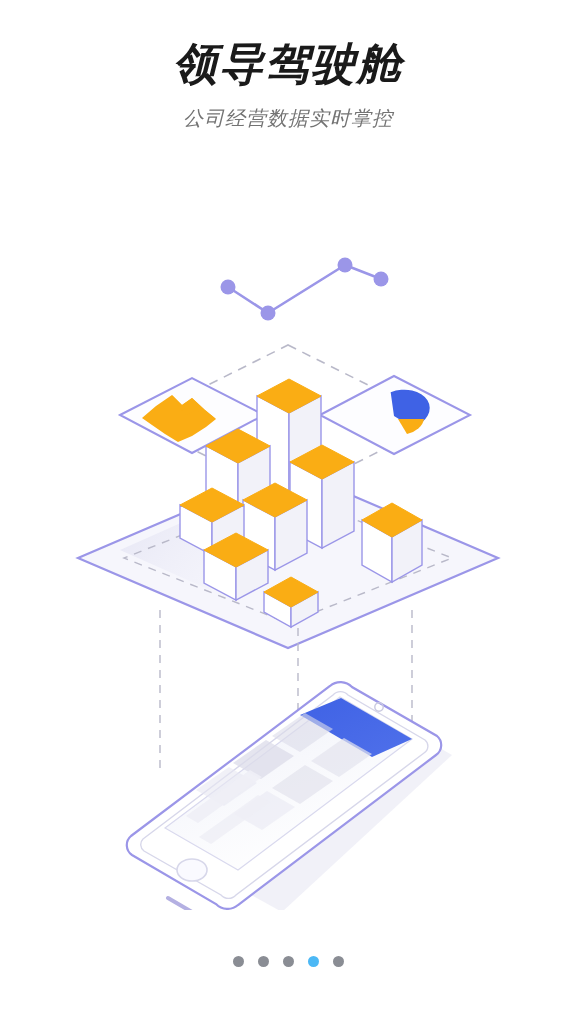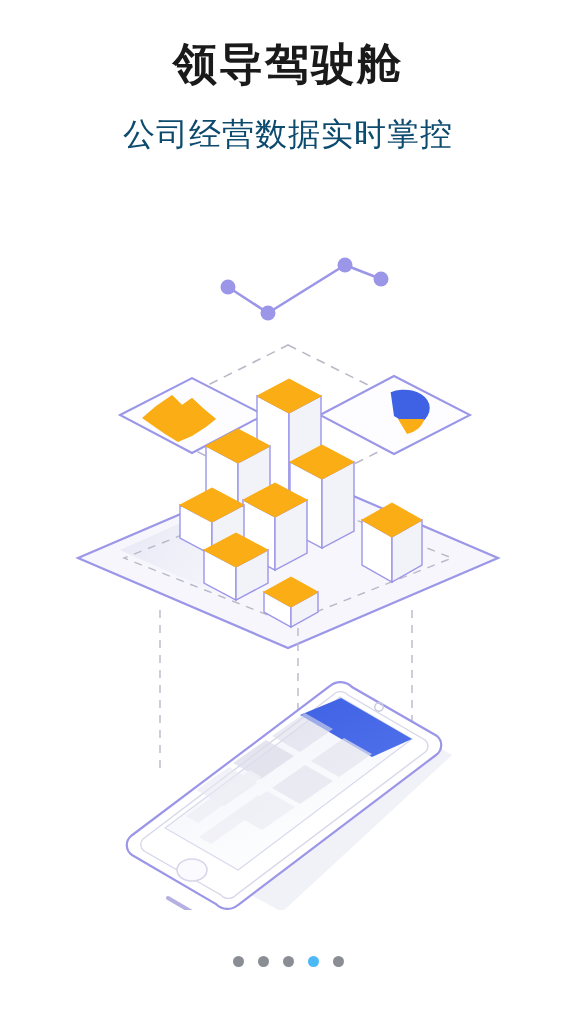--- a/index.html
+++ b/index.html
@@ -13,43 +13,44 @@
     font-family: "Liberation Sans", "DejaVu Sans", sans-serif;
     overflow: hidden;
     position: relative;
   }
 
   .screen {
     position: relative;
     width: 504px;
     height: 1024px;
     background: #ffffff;
+    font-style: italic;
   }
 
   
   .header {
     position: absolute;
     top: 38px;
     left: 0;
     width: 576px;
     text-align: center;
   }
   .title {
     font-size: 44px;
     font-weight: bold;
     color: #1a1a1a;
     letter-spacing: 2px;
     line-height: 1.2;
     margin: 0;
   }
   .subtitle {
-    font-size: 32px;
-    color: #0c4a6e;
+    font-size: 20px;
+    color: #737373;
     letter-spacing: 1px;
-    margin: 22px 0 0 0;
+    margin: 14px 0 0 0;
     font-weight: normal;
   }
 
   
   .illustration {
     position: absolute;
     top: 210px;
     left: 0;
     width: 576px;
     height: 700px;

